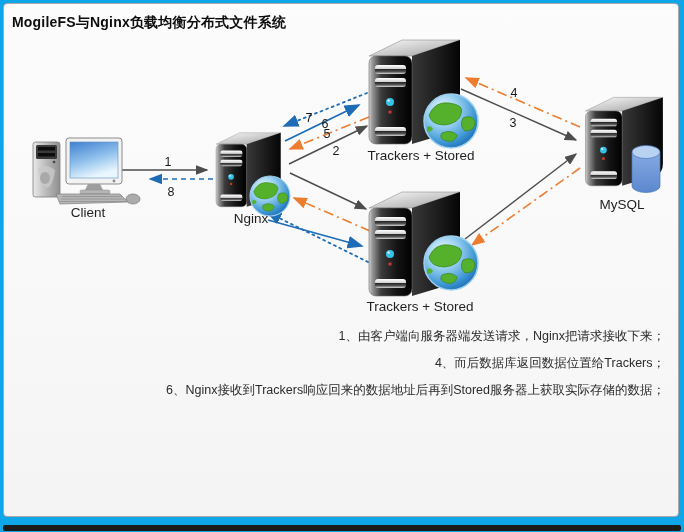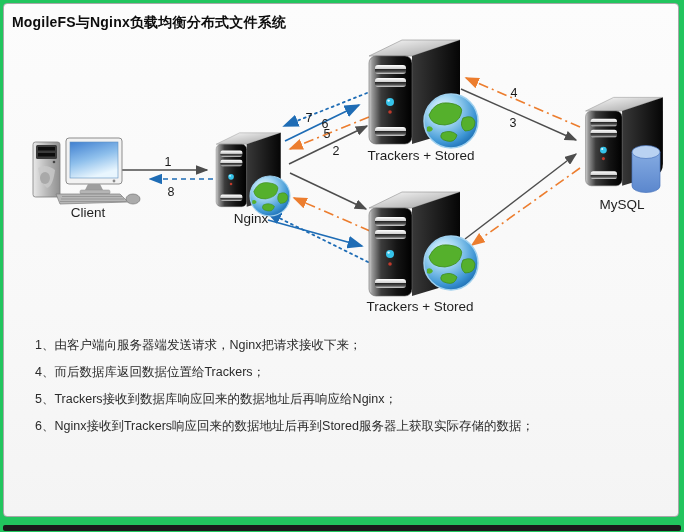--- a/index.html
+++ b/index.html
@@ -1,23 +1,23 @@
 <!DOCTYPE html>
 <html><head>
 <meta charset="utf-8">
 <style>
   html,body{margin:0;padding:0;background:#ffffff;font-family:"Liberation Sans",sans-serif;}
-  #stage{position:relative;width:684px;height:532px;background:#22c55e;overflow:hidden;}
+  #stage{position:relative;width:684px;height:532px;background:#0ea5e9;overflow:hidden;}
   #panel{position:absolute;left:3px;top:3px;width:676px;height:514px;background:linear-gradient(180deg,#fcfcfc 0%,#f8f8f8 60%,#f4f4f4 100%);border:1px solid #a8a8a8;border-radius:4px;box-sizing:border-box;}
   #bottom-bar{position:absolute;left:3px;right:3px;bottom:1px;height:6px;background:#1b1b1b;border-radius:2px;}
   #page-title{position:absolute;left:12px;top:14px;font-size:14px;font-weight:bold;color:#0d0d0d;letter-spacing:.2px;}
   #diagram-svg{position:absolute;left:0;top:0;}
   .node-label{font-size:13.5px;fill:#1f1f1f;}
   .arrow-num{font-size:12.5px;fill:#1a1a1a;}
-  #steps{position:absolute;left:35px;top:332px;width:630px;}
+  #steps{position:absolute;left:35px;top:323px;width:630px;text-align:right;}
   .step-line{font-size:12.5px;color:#2b2b2b;height:27px;line-height:27px;white-space:nowrap;}
 </style>
 </head>
 <body>
 
 <div id="stage">
   <div id="panel"></div>
 
   <div id="page-title">MogileFS与Nginx负载均衡分布式文件系统</div>
 
@@ -185,18 +185,17 @@
         <path d="M632,152 L632,186 A14,6.5 0 0 0 660,186 L660,152 Z" fill="url(#gCyl)" stroke="#4a76bd" stroke-width="0.7"></path>
         <ellipse cx="646" cy="152" rx="14" ry="6.5" fill="#b9d2f2" stroke="#4a76bd" stroke-width="0.7"></ellipse>
       </g>
       <text class="node-label" x="622" y="209" text-anchor="middle">MySQL</text>
     </g>
   </svg>
 
   <div id="steps">
     <div class="step-line">1、由客户端向服务器端发送请求，Nginx把请求接收下来；</div>
     <div class="step-line">4、而后数据库返回数据位置给Trackers；</div>
-    <div class="step-line">5、Trackers接收到数据库响应回来的数据地址后再响应给Nginx；</div>
     <div class="step-line">6、Nginx接收到Trackers响应回来的数据地址后再到Stored服务器上获取实际存储的数据；</div>
   </div>
 
   <div id="bottom-bar"></div>
 </div>
 
 </body></html>

